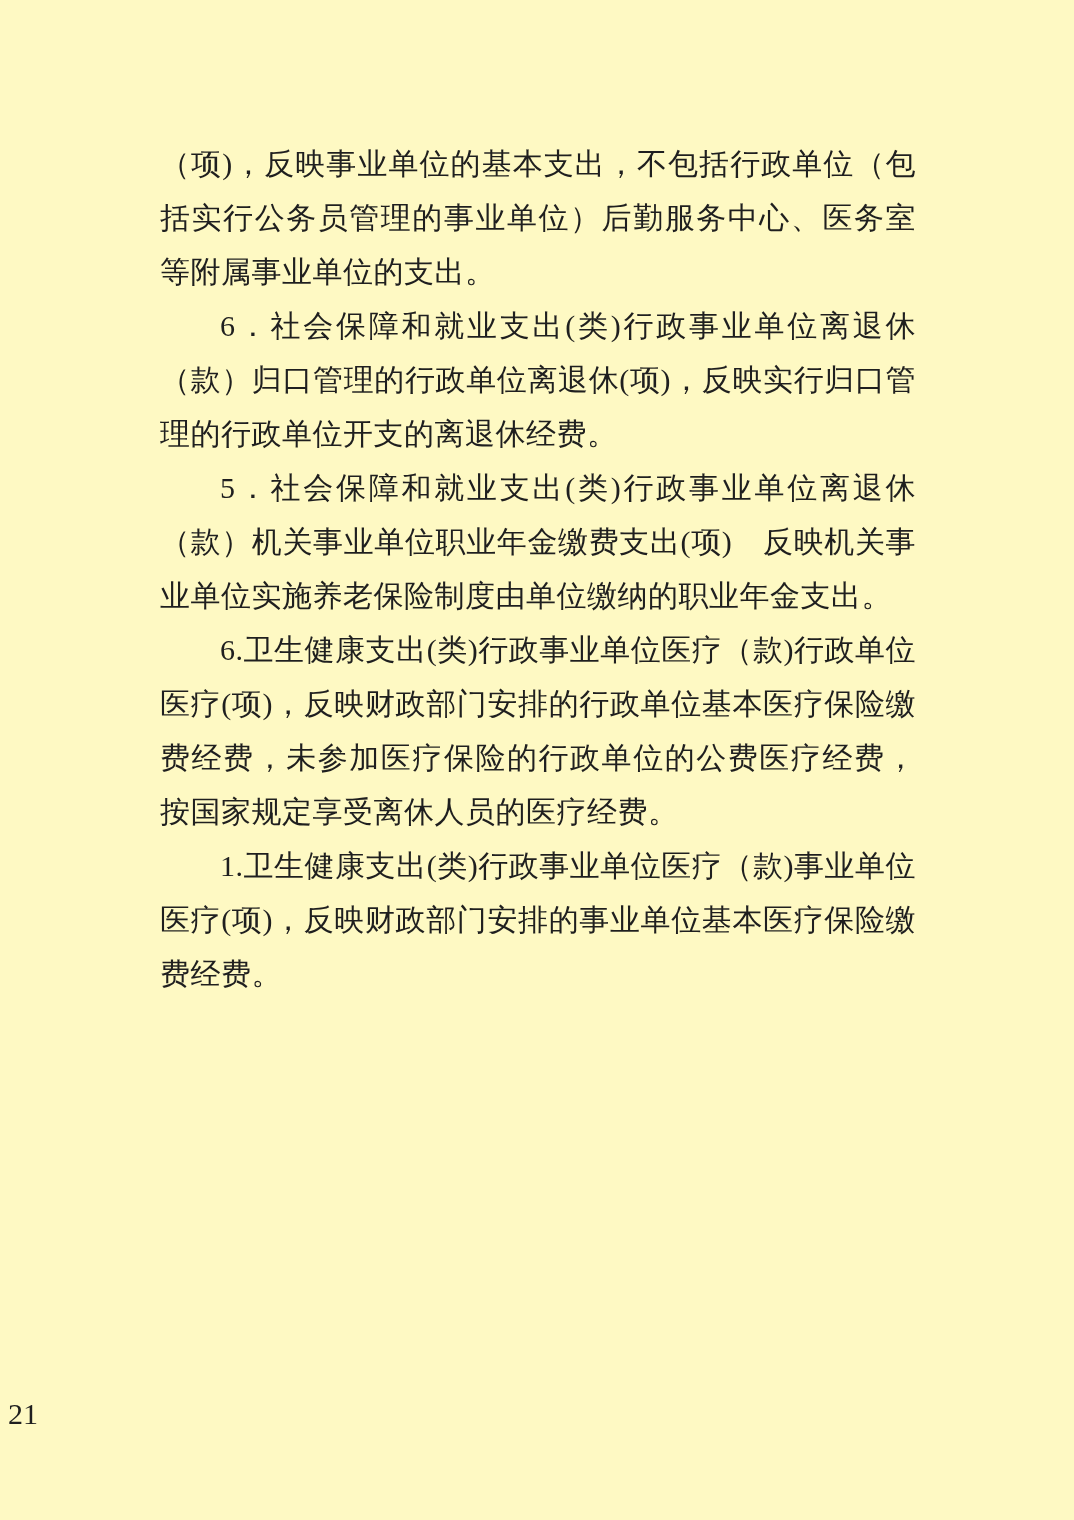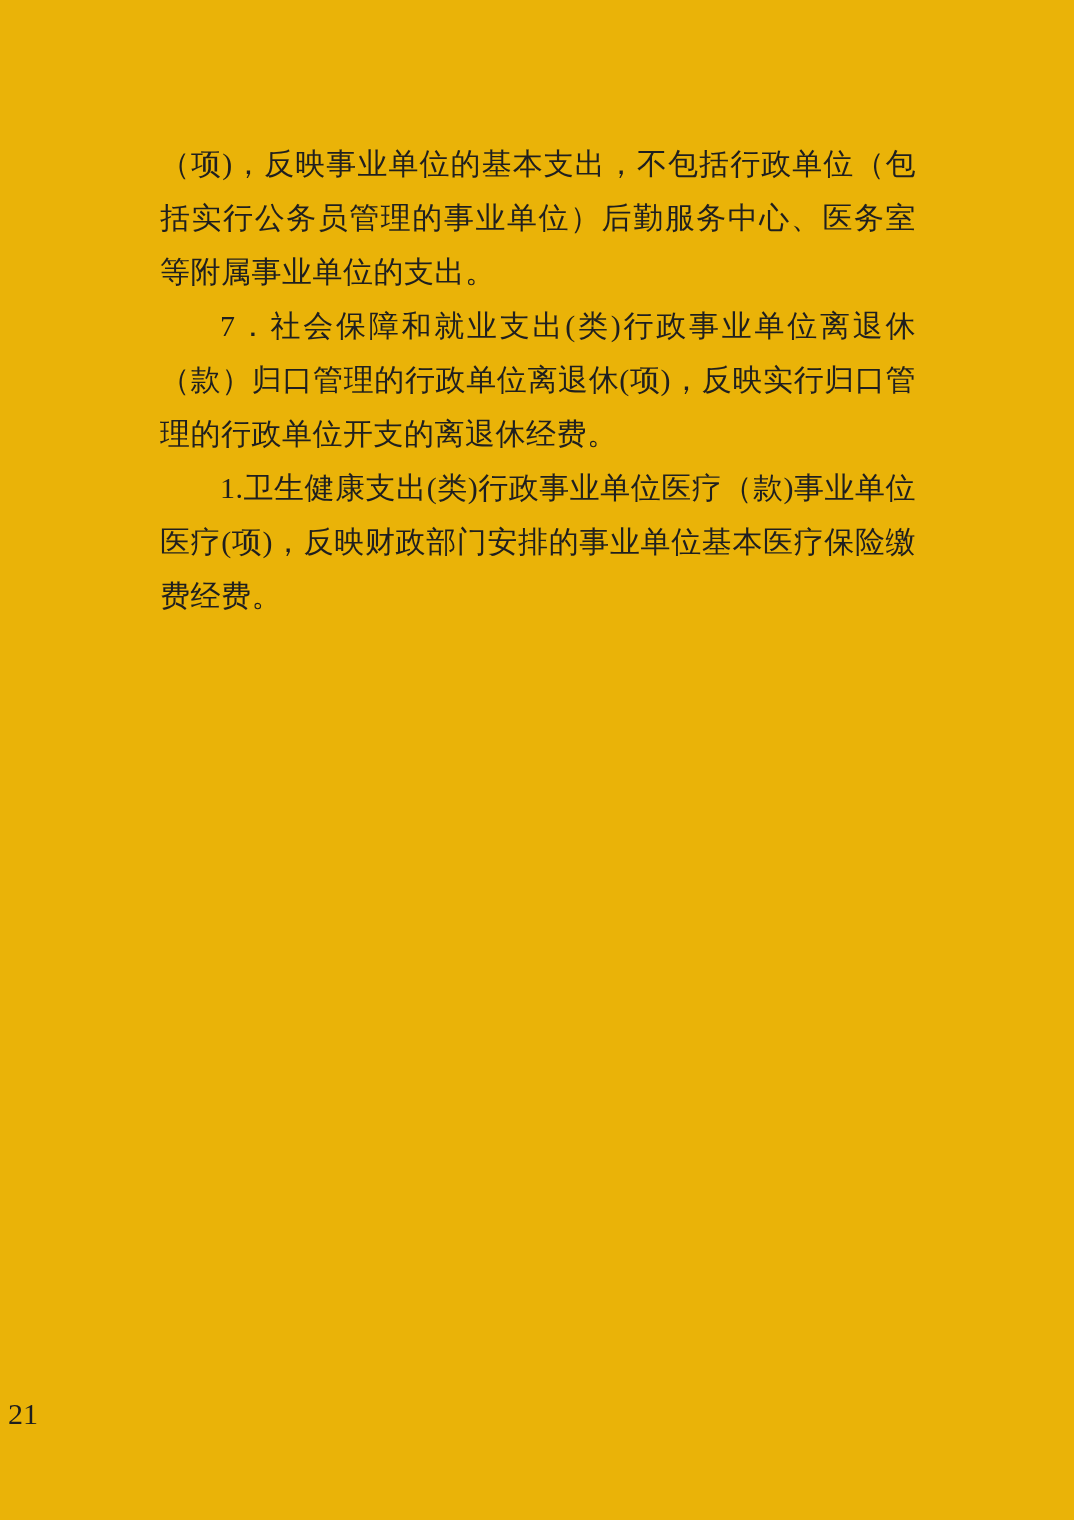--- a/index.html
+++ b/index.html
@@ -10,21 +10,21 @@
   body {
     width: 1074px;
     height: 1520px;
     font-family: "Liberation Serif", "DejaVu Serif", serif;
     color: #1f1f1f;
   }
   .page {
     position: relative;
     width: 1074px;
     height: 1520px;
-    background: #eab308;
+    background: #fef9c3;
     overflow: hidden;
   }
   .content {
     position: absolute;
     left: 160px;
     top: 137px;
     width: 756px;
     font-size: 30px;
     line-height: 54px;
     text-align: justify;
@@ -49,17 +49,19 @@
     line-height: 36px;
     color: #1f1f1f;
   }
 </style>
 </head>
 <body>
 
 <div class="page">
   <div class="content">
     <p class="para">（项)，反映事业单位的基本支出，不包括行政单位（包括实行公务员管理的事业单位）后勤服务中心、医务室等附属事业单位的支出。</p>
-    <p class="para indent">7．社会保障和就业支出(类)行政事业单位离退休（款）归口管理的行政单位离退休(项)，反映实行归口管理的行政单位开支的离退休经费。</p>
+    <p class="para indent">6．社会保障和就业支出(类)行政事业单位离退休（款）归口管理的行政单位离退休(项)，反映实行归口管理的行政单位开支的离退休经费。</p>
+    <p class="para indent">5．社会保障和就业支出(类)行政事业单位离退休（款）机关事业单位职业年金缴费支出(项)　反映机关事业单位实施养老保险制度由单位缴纳的职业年金支出。</p>
+    <p class="para indent">6.卫生健康支出(类)行政事业单位医疗（款)行政单位医疗(项)，反映财政部门安排的行政单位基本医疗保险缴费经费，未参加医疗保险的行政单位的公费医疗经费，按国家规定享受离休人员的医疗经费。</p>
     <p class="para indent">1.卫生健康支出(类)行政事业单位医疗（款)事业单位医疗(项)，反映财政部门安排的事业单位基本医疗保险缴费经费。</p>
   </div>
   <div class="page-number">21</div>
 </div>
 
 </body></html>

